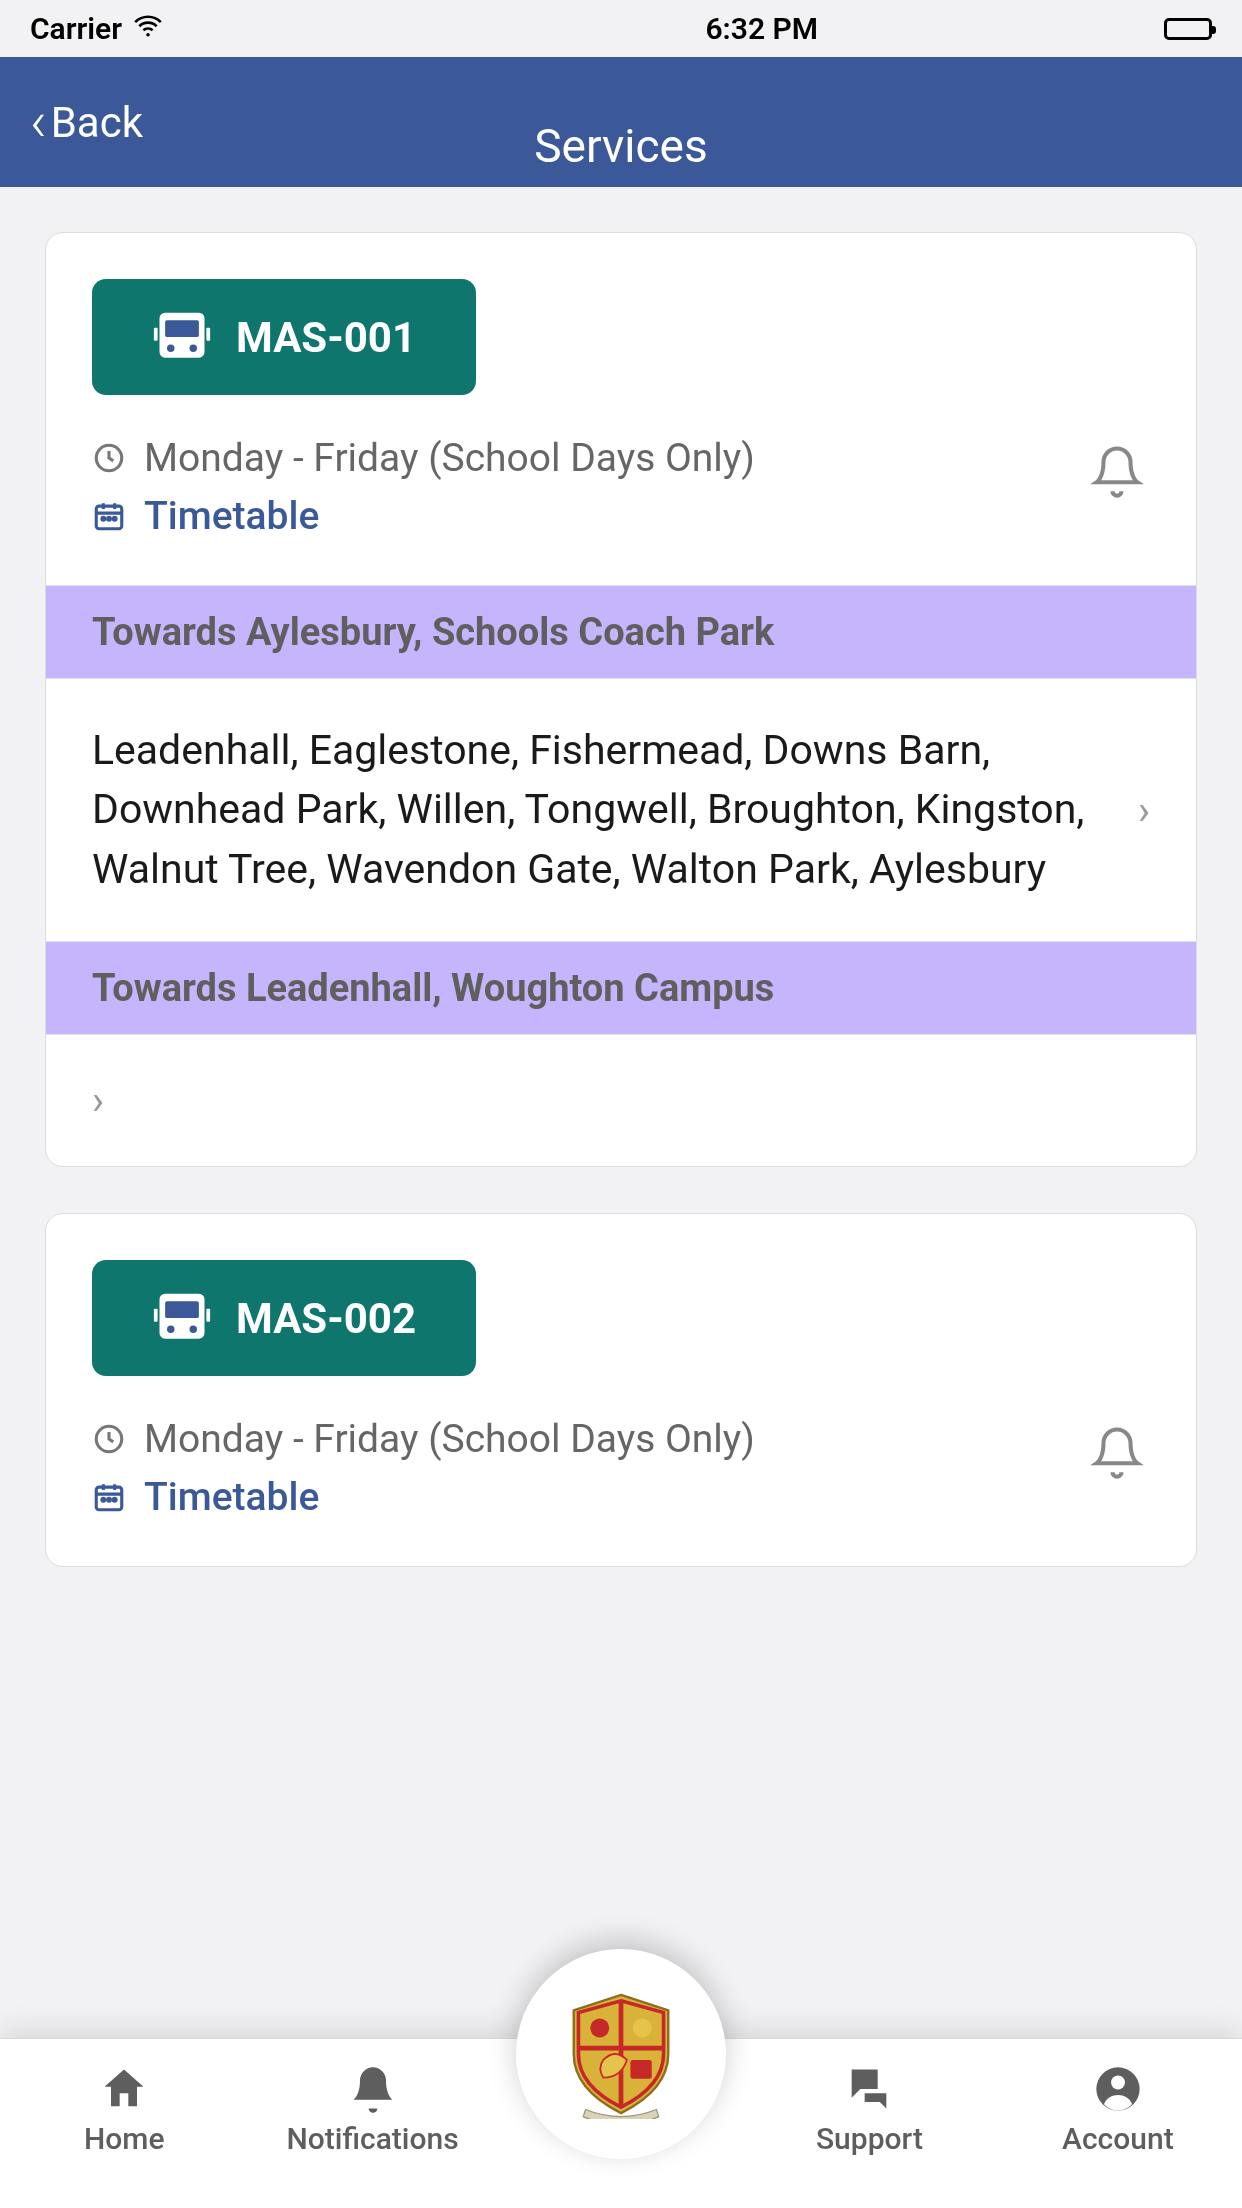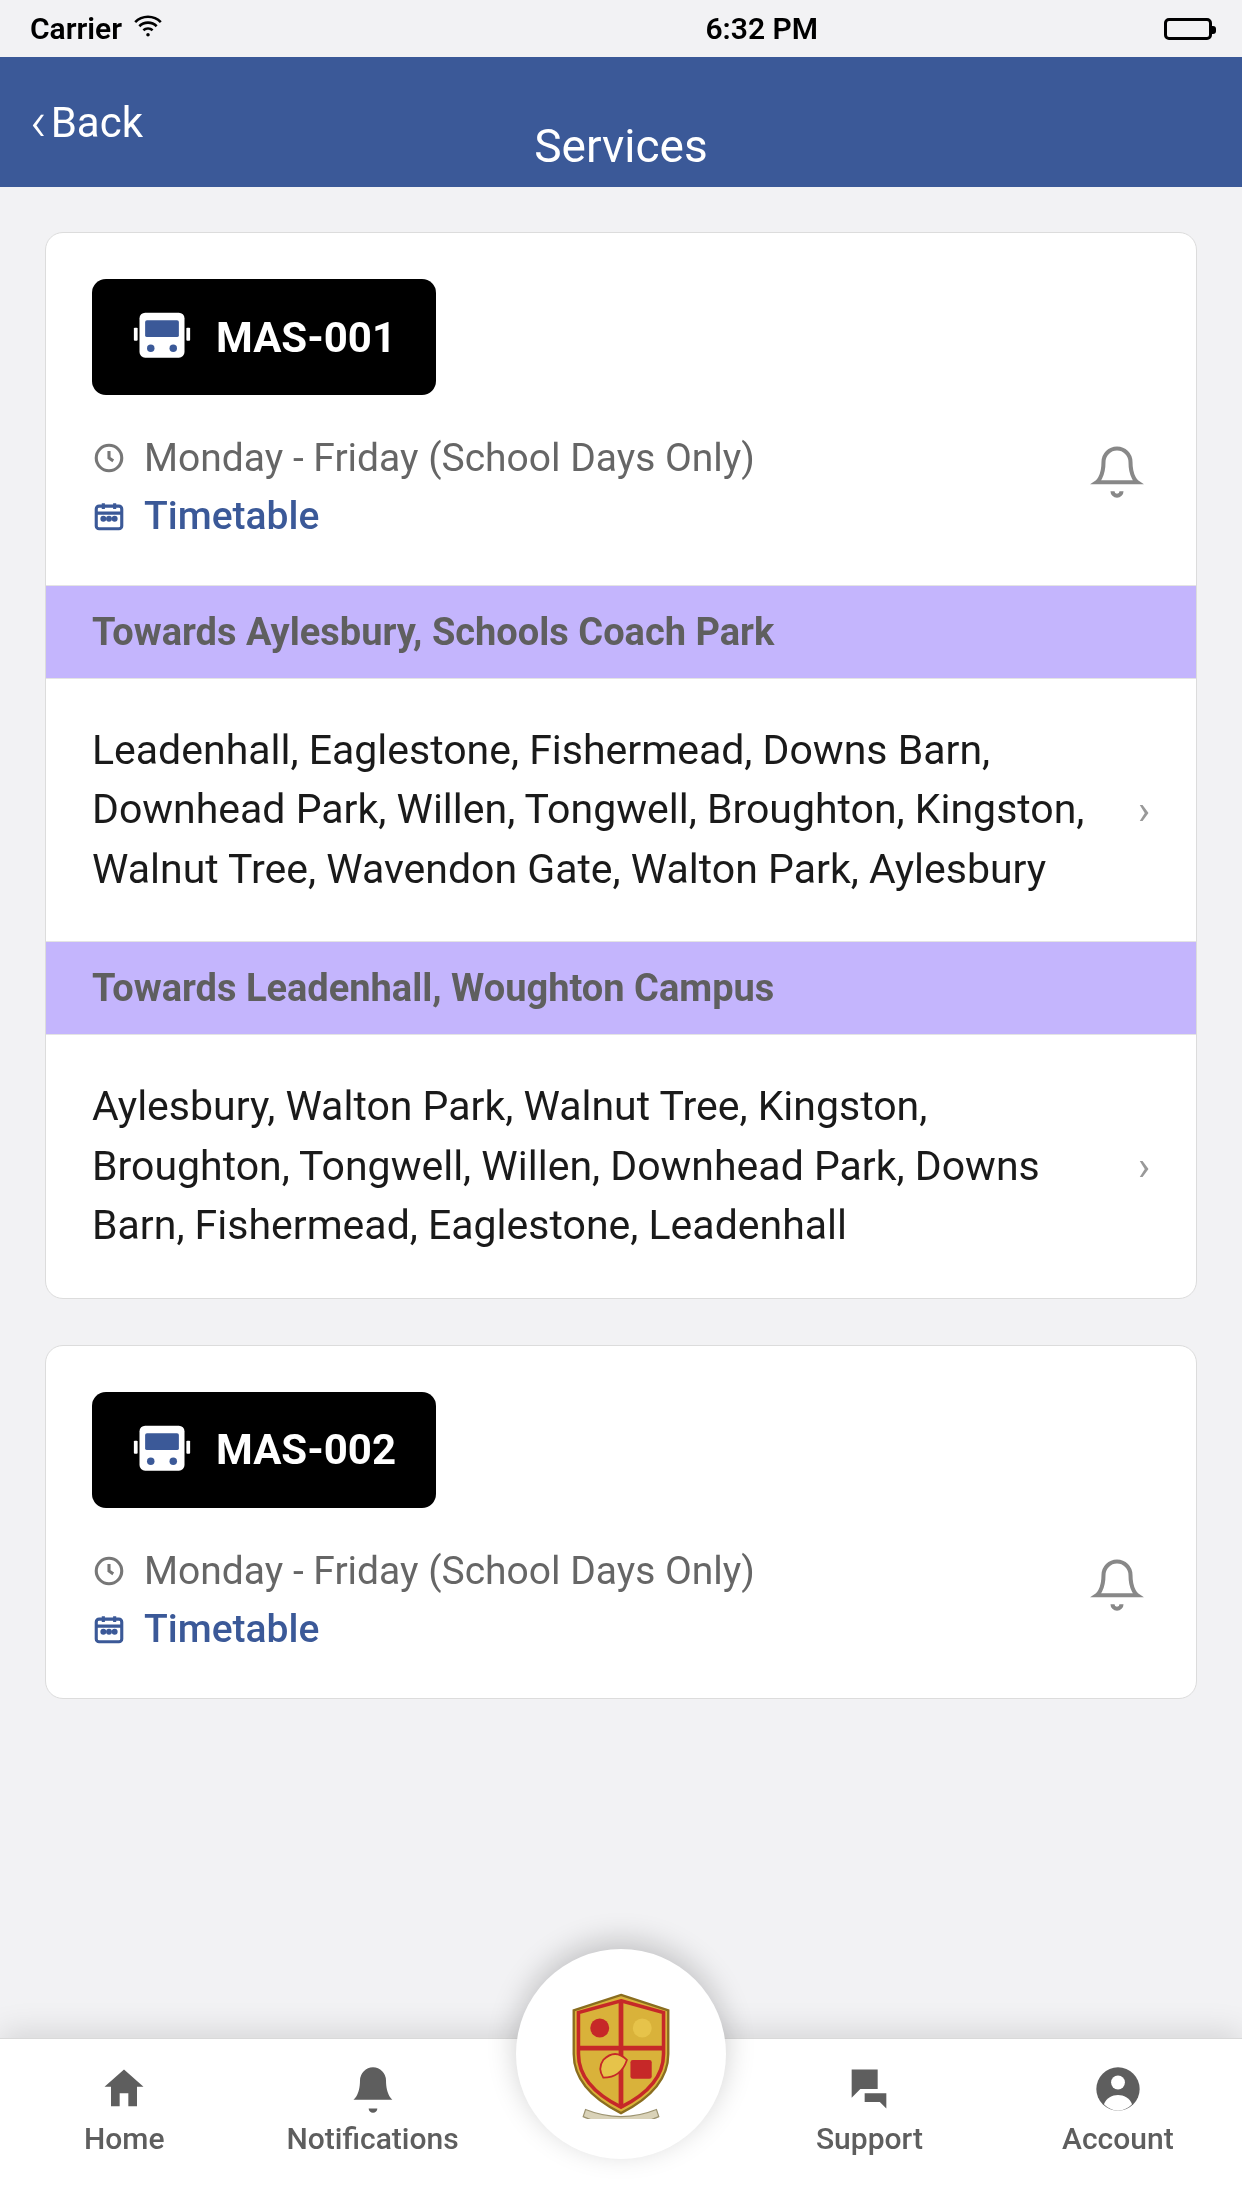--- a/index.html
+++ b/index.html
@@ -17,21 +17,21 @@
   
   .nav-header { background: #3b5998; height: 130px; display: flex; align-items: center; position: relative; }
   .back-btn { display: flex; align-items: center; color: #fff; font-size: 42px; font-weight: 400; padding-left: 30px; gap: 4px; }
   .back-chevron { font-size: 56px; font-weight: 300; line-height: 1; }
   .nav-title { position: absolute; left: 50%; transform: translateX(-50%); color: #fff; font-size: 46px; font-weight: 400; margin-top: 48px; }
 
   
   .content { flex: 1; overflow: hidden; padding: 45px 45px 0 45px; }
   .card { background: #fff; border: 1px solid #dcdcdc; border-radius: 18px; overflow: hidden; margin-bottom: 46px; }
   .card-top { padding: 46px; }
-  .badge { display: inline-flex; align-items: center; background: #000000; color: #fff; border-radius: 14px; padding: 28px 40px; gap: 24px; }
+  .badge { display: inline-flex; align-items: center; background: #0f766e; color: #fff; border-radius: 14px; padding: 28px 60px; gap: 24px; }
   .badge-text { font-size: 42px; font-weight: 700; }
   .bus-icon svg { width: 60px; height: 60px; display: block; }
 
   .meta-row { display: flex; align-items: flex-start; margin-top: 40px; }
   .meta-left { flex: 1; }
   .meta-line { display: flex; align-items: center; gap: 18px; }
   .meta-line + .meta-line { margin-top: 12px; text-align: right; }
   .meta-icon { color: #777; }
   .meta-icon svg, .cal-icon svg { width: 34px; height: 34px; display: block; }
   .cal-icon { color: #3b5998; }
@@ -129,21 +129,20 @@
         </div>
       </div>
     </div>
     <div class="section-header">Towards Aylesbury, Schools Coach Park</div>
     <div class="route-row">
       <div class="route-text">Leadenhall, Eaglestone, Fishermead, Downs Barn, Downhead Park, Willen, Tongwell, Broughton, Kingston, Walnut Tree, Wavendon Gate, Walton Park, Aylesbury</div>
       <span class="chevron-right">›</span>
     </div>
     <div class="section-header">Towards Leadenhall, Woughton Campus</div>
     <div class="route-row">
-      <div class="route-text">Aylesbury, Walton Park, Walnut Tree, Kingston, Broughton, Tongwell, Willen, Downhead Park, Downs Barn, Fishermead, Eaglestone, Leadenhall</div>
       <span class="chevron-right">›</span>
     </div>
   </div>
 
   <div class="card">
     <div class="card-top">
       <div class="badge">
         <span class="bus-icon">
           <svg viewBox="0 0 64 64" fill="#fff">
               <rect x="8" y="6" width="48" height="48" rx="6"></rect>

